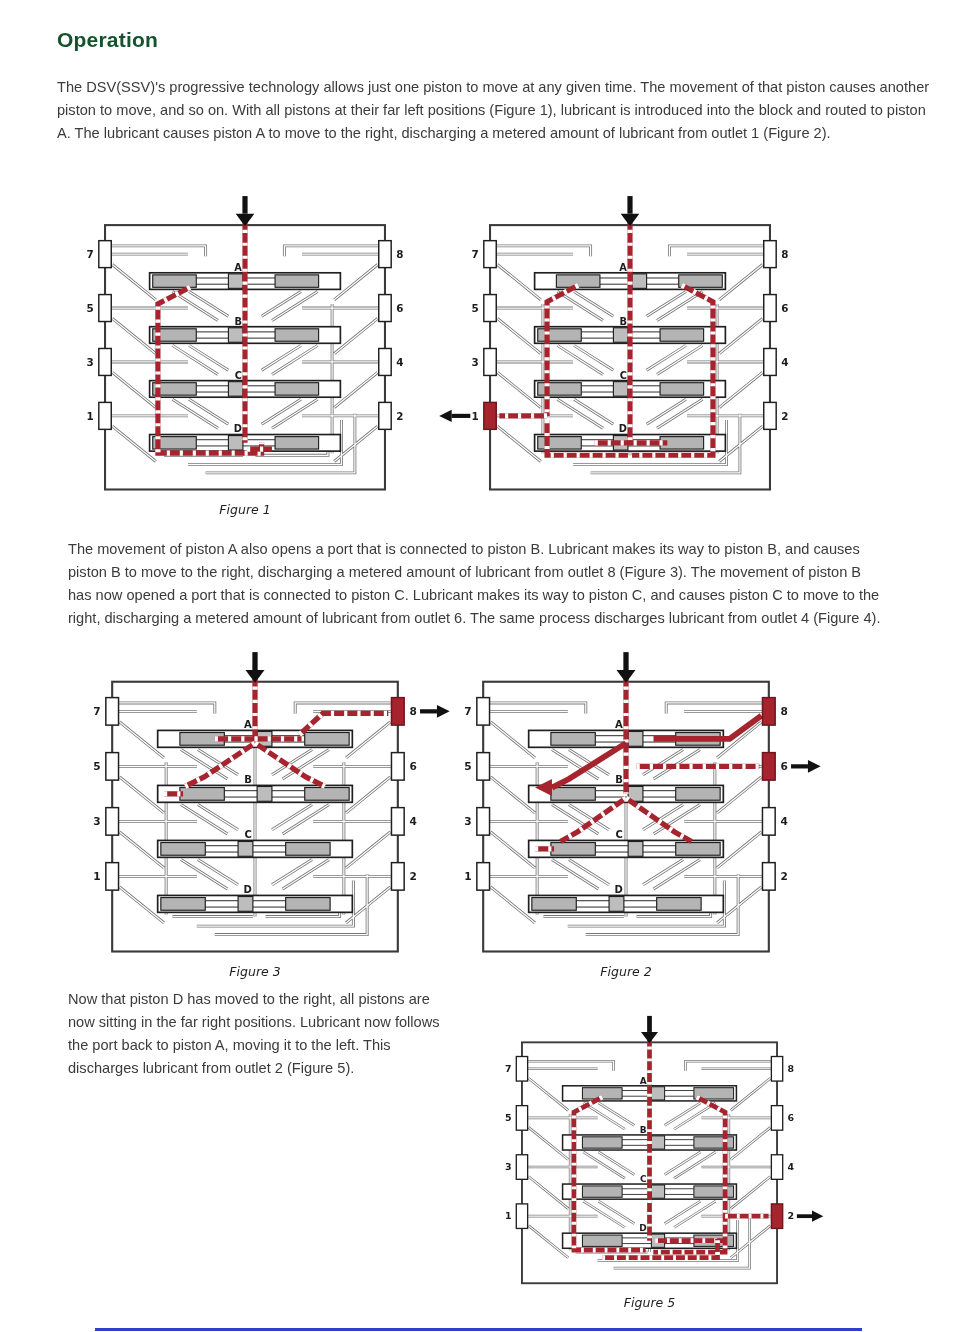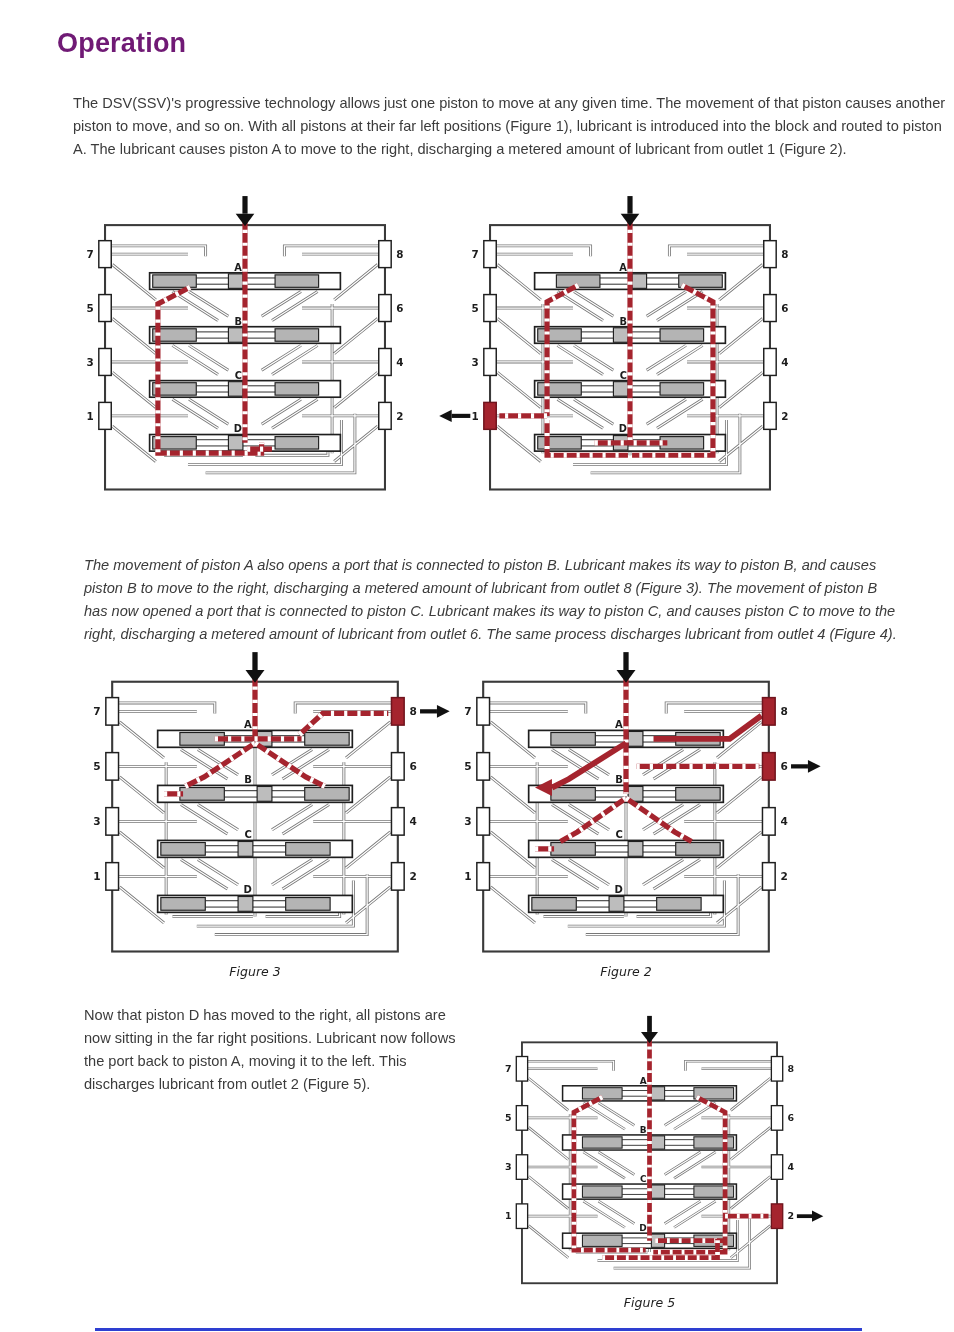--- a/index.html
+++ b/index.html
@@ -1,22 +1,22 @@
 <!DOCTYPE html>
 <html><head>
 <meta charset="utf-8">
 <style>
   html,body{margin:0;padding:0;background:#ffffff;}
   .page{position:relative;width:954px;height:1332px;background:#fff;overflow:hidden;
         font-family:"Liberation Sans", sans-serif;}
-  h1.title{position:absolute;left:57px;top:28px;margin:0;font-size:27px;font-weight:bold;
-        color:#701a75;letter-spacing:0.2px;}
-  .para{position:absolute;margin:16px;font-size:14.6px;line-height:23px;color:#3b3b3b;}
+  h1.title{position:absolute;left:57px;top:28px;margin:0;font-size:21px;font-weight:bold;
+        color:#14532d;letter-spacing:0.2px;}
+  .para{position:absolute;margin:0;font-size:14.6px;line-height:23px;color:#3b3b3b;}
   .p1{left:57px;top:76px;width:878px;}
-  .p2{left:68px;top:538px;width:818px;font-style:italic;}
+  .p2{left:68px;top:538px;width:818px;}
   .p3{left:68px;top:988px;width:392px;}
   figure.fig{position:absolute;margin:0;padding:0;}
   figure.fig svg{display:block;width:100%;height:auto;}
   figure.fig figcaption{margin-top:2px;text-align:center;font-style:italic;
         font-size:12.5px;color:#1f1f1f;font-family:"DejaVu Sans", sans-serif;}
   #fig1{left:48px;top:194px;width:394px;}
   #fig2{left:433px;top:194px;width:394px;}
   #fig3{left:54px;top:650px;width:402px;}
   #fig4{left:425px;top:650px;width:402px;}
   #fig5{left:470px;top:1014px;width:359px;}
@@ -88,20 +88,21 @@
         <rect x="279" y="201" width="12" height="26" fill="#ffffff" stroke="#1f1f1f" stroke-width="1.4"></rect>
         <text x="4" y="217.5" text-anchor="end" font-size="10" font-weight="bold" fill="#1c1c1c" font-family="&quot;DejaVu Sans&quot;, sans-serif">1</text>
         <text x="296" y="217.5" text-anchor="start" font-size="10" font-weight="bold" fill="#1c1c1c" font-family="&quot;DejaVu Sans&quot;, sans-serif">2</text>
         <text x="147" y="74" text-anchor="end" font-size="9.5" font-weight="bold" fill="#1c1c1c" font-family="&quot;DejaVu Sans&quot;, sans-serif">A</text>
         <text x="147" y="126" text-anchor="end" font-size="9.5" font-weight="bold" fill="#1c1c1c" font-family="&quot;DejaVu Sans&quot;, sans-serif">B</text>
         <text x="147" y="178" text-anchor="end" font-size="9.5" font-weight="bold" fill="#1c1c1c" font-family="&quot;DejaVu Sans&quot;, sans-serif">C</text>
         <text x="147" y="230" text-anchor="end" font-size="9.5" font-weight="bold" fill="#1c1c1c" font-family="&quot;DejaVu Sans&quot;, sans-serif">D</text>
         <rect x="147.5" y="2" width="5" height="17" fill="#111111"></rect>
         <polygon points="141,19 159,19 150,31" fill="#111111"></polygon>
       </svg>
+    <figcaption>Figure 1</figcaption>
   </figure>
   <figure class="fig" id="fig2">
     <svg viewBox="-40 0 380 295">
         <path d="M20 58 H95 M205 58 H280 M22 68 L64 102 M278 68 L236 102 M80 94 L124 122 M220 94 L176 122 M96 94 L134 118 M204 94 L166 118 M20 110 H95 M205 110 H280 M22 120 L64 154 M278 120 L236 154 M80 146 L124 174 M220 146 L176 174 M96 146 L134 170 M204 146 L166 170 M20 162 H95 M205 162 H280 M22 172 L64 206 M278 172 L236 206 M80 198 L124 226 M220 198 L176 226 M96 198 L134 222 M204 198 L166 222 M20 214 H95 M205 214 H280 M22 224 L64 258 M278 224 L236 258 M20 50 H112 V60 M280 50 H188 V60 M150 30 V240 M66 106 V250 M234 106 V250 M72 252 H148 M150 240 V252 M160 252 H230 V242 M95 261 H243 V218 M112 269 H256 V212 " fill="none" stroke="#787878" stroke-width="2.8"></path>
         <path d="M20 58 H95 M205 58 H280 M22 68 L64 102 M278 68 L236 102 M80 94 L124 122 M220 94 L176 122 M96 94 L134 118 M204 94 L166 118 M20 110 H95 M205 110 H280 M22 120 L64 154 M278 120 L236 154 M80 146 L124 174 M220 146 L176 174 M96 146 L134 170 M204 146 L166 170 M20 162 H95 M205 162 H280 M22 172 L64 206 M278 172 L236 206 M80 198 L124 226 M220 198 L176 226 M96 198 L134 222 M204 198 L166 222 M20 214 H95 M205 214 H280 M22 224 L64 258 M278 224 L236 258 M20 50 H112 V60 M280 50 H188 V60 M150 30 V240 M66 106 V250 M234 106 V250 M72 252 H148 M150 240 V252 M160 252 H230 V242 M95 261 H243 V218 M112 269 H256 V212 " fill="none" stroke="#ffffff" stroke-width="1.2"></path>
         <rect x="15" y="30" width="270" height="255" fill="none" stroke="#3a3a3a" stroke-width="2"></rect>
         <rect x="58" y="76" width="184" height="16" fill="#ffffff" stroke="#1f1f1f" stroke-width="1.6"></rect>
         <line x1="121" y1="81" x2="152" y2="81" stroke="#1f1f1f" stroke-width="0.9"></line>
         <line x1="121" y1="87" x2="152" y2="87" stroke="#1f1f1f" stroke-width="0.9"></line>
         <line x1="166" y1="81" x2="197" y2="81" stroke="#1f1f1f" stroke-width="0.9"></line>

